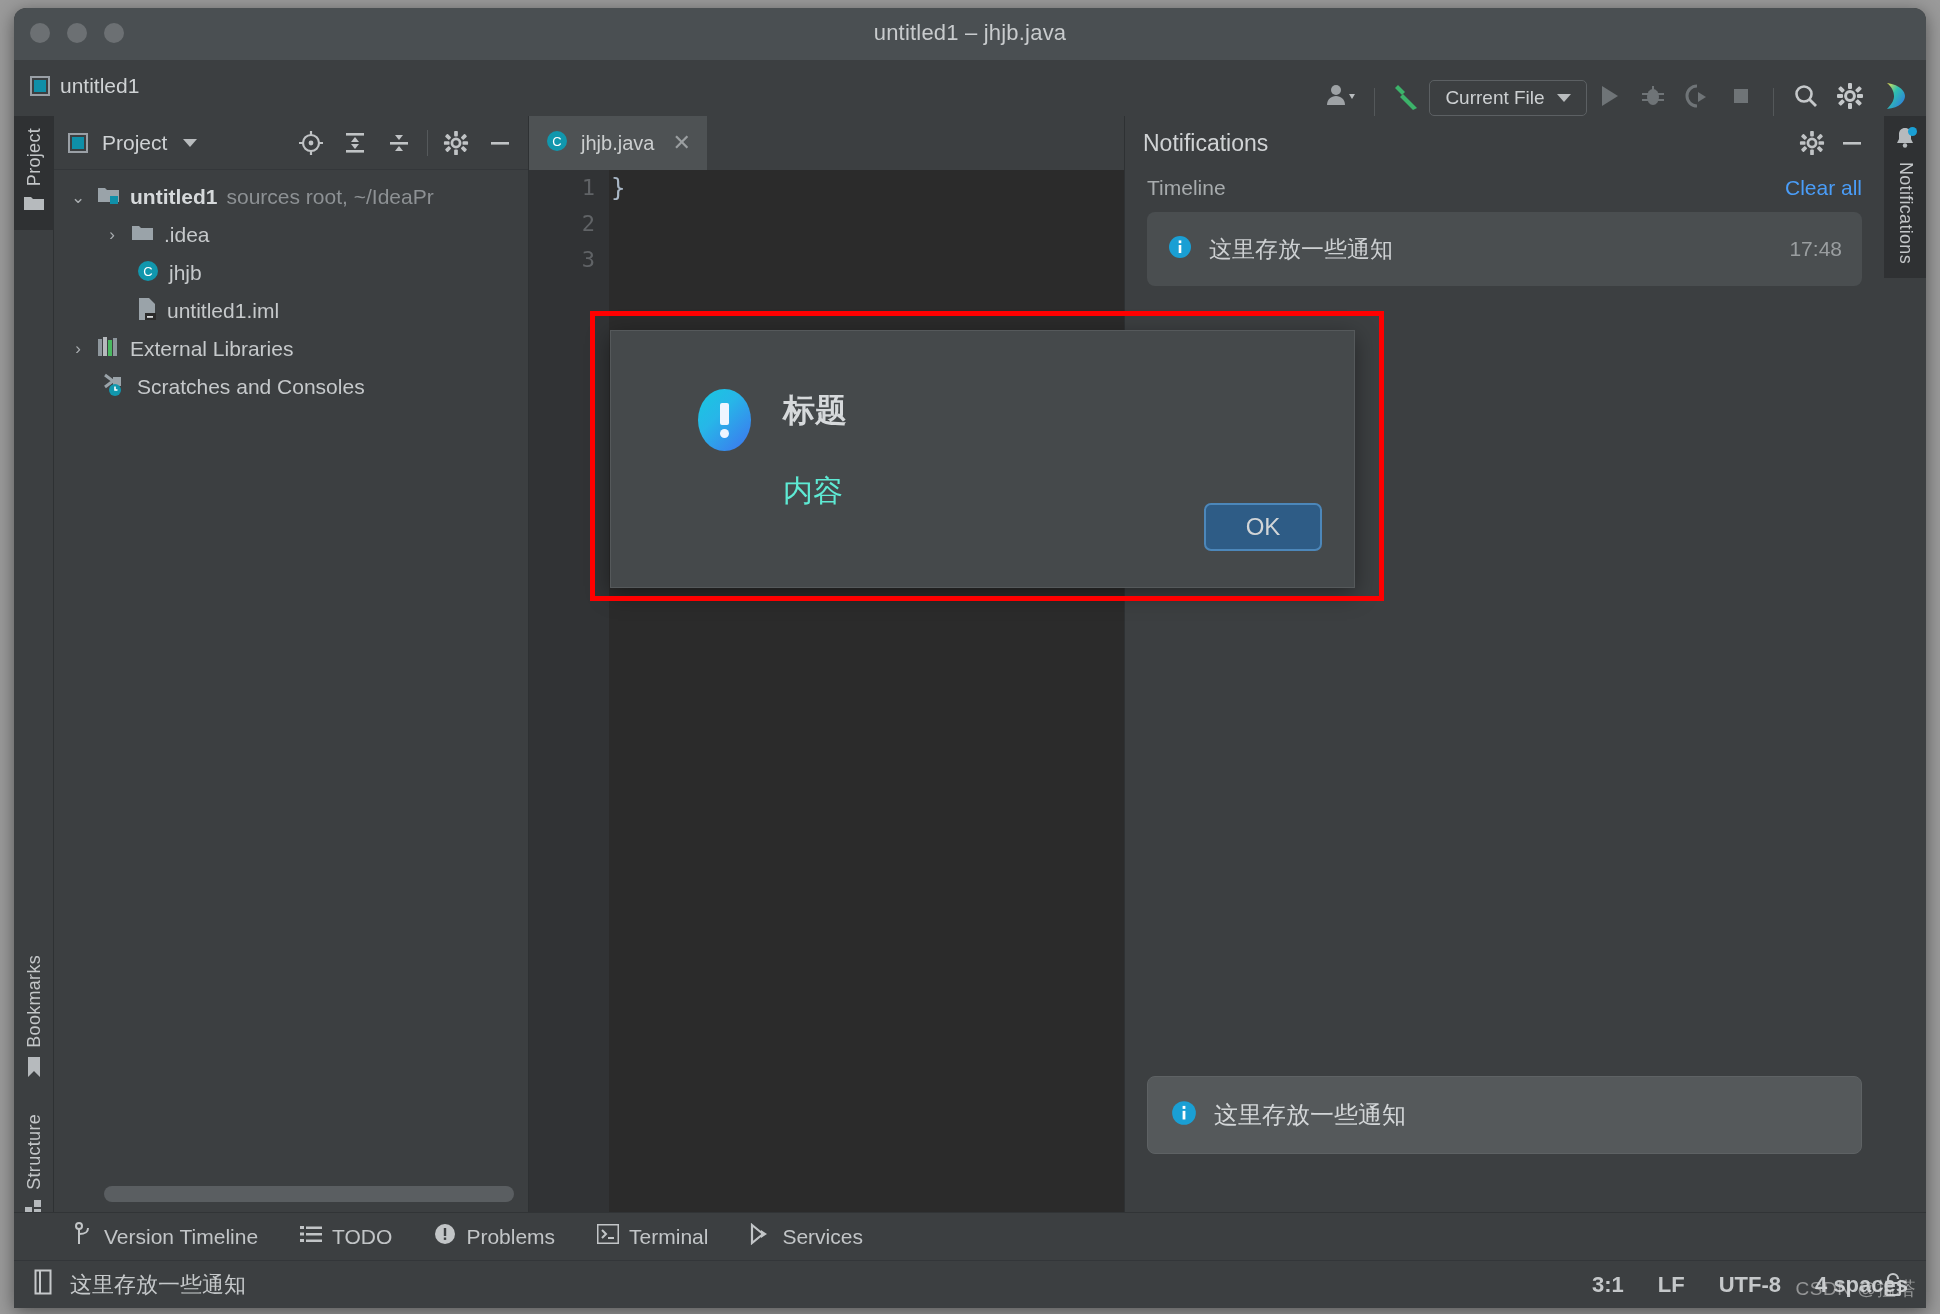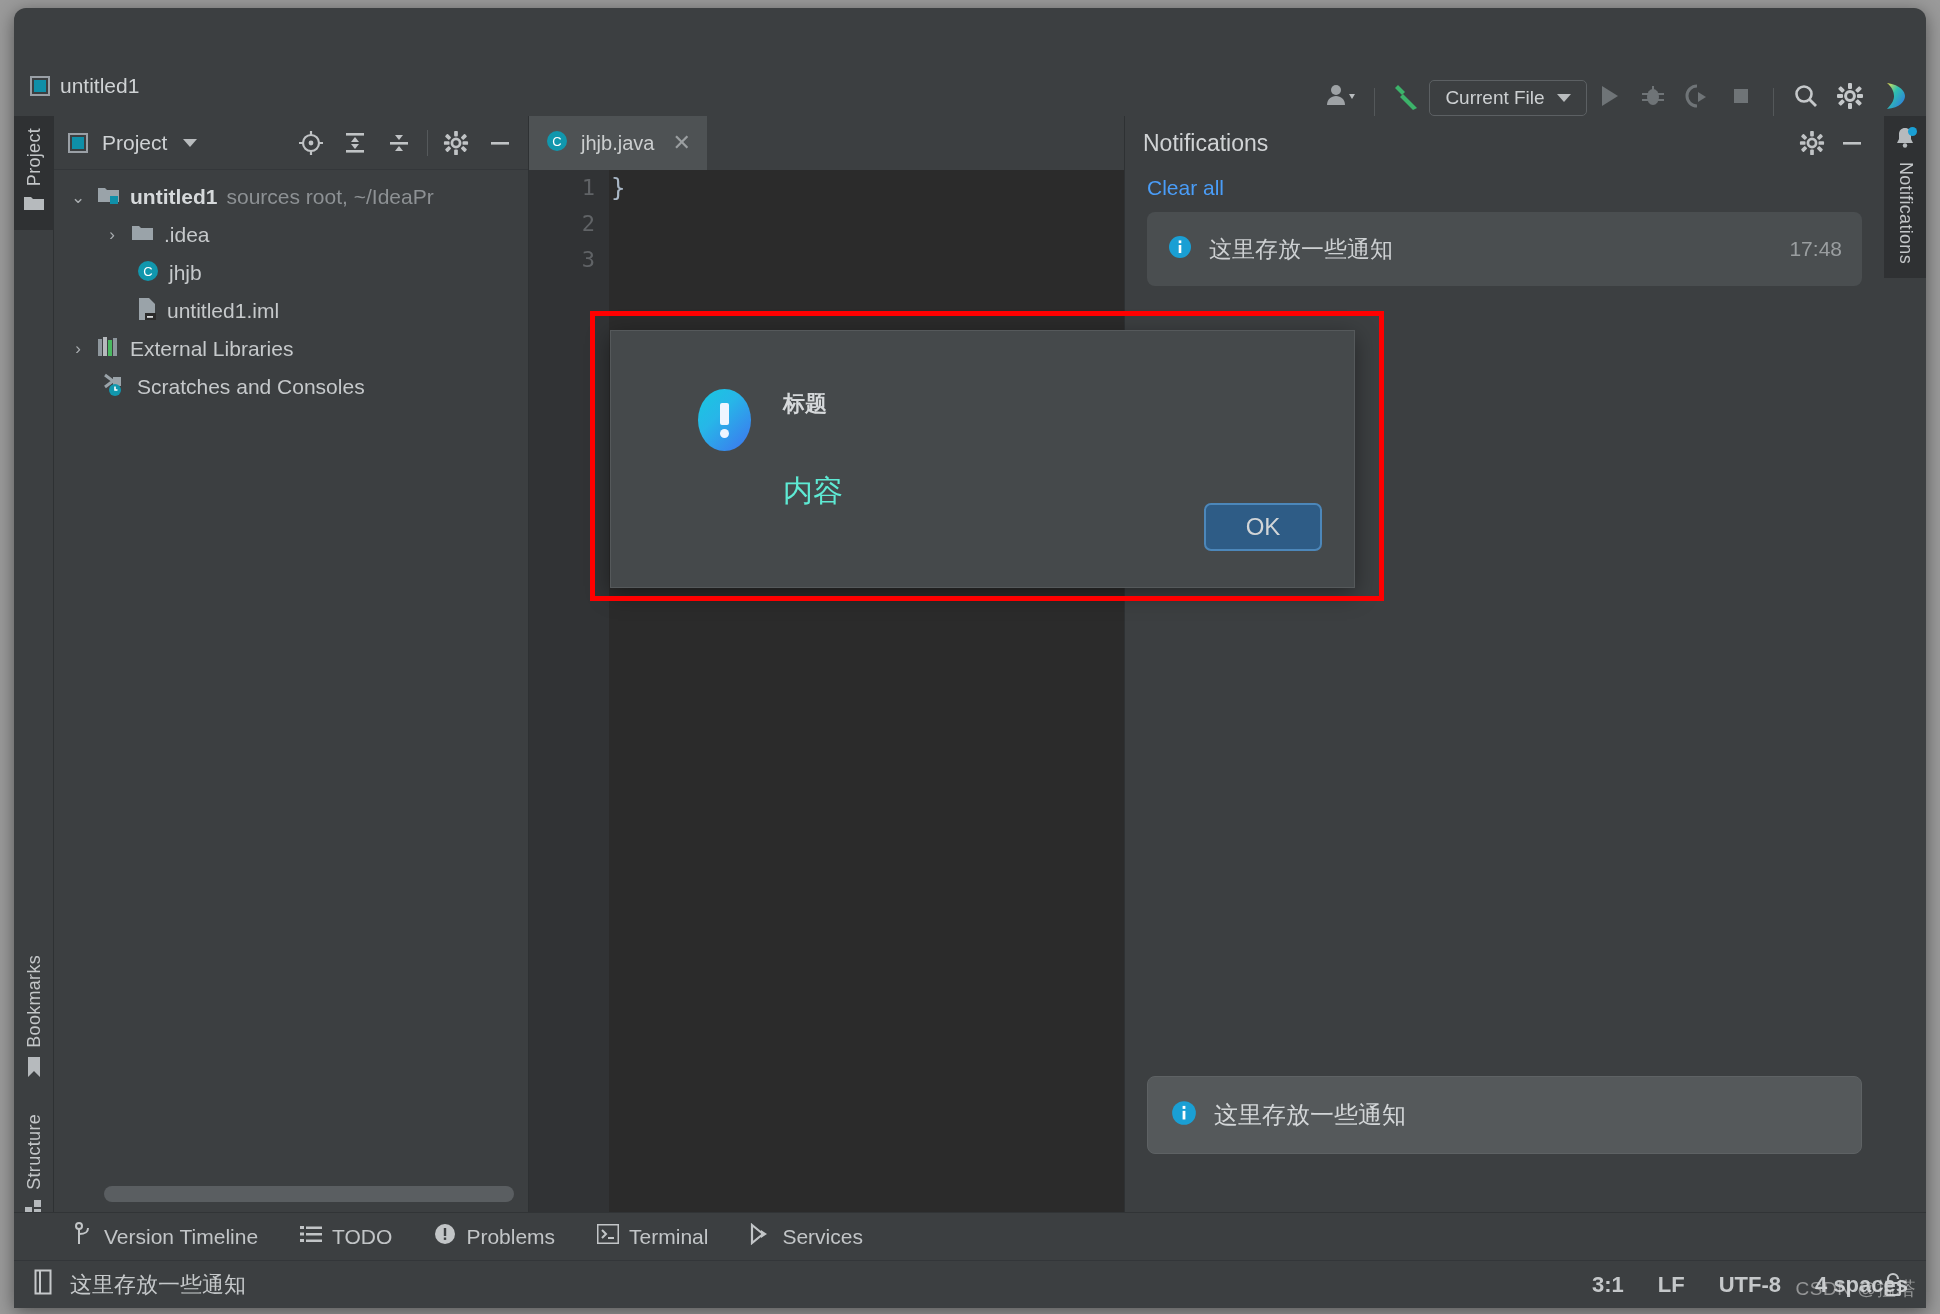--- a/index.html
+++ b/index.html
@@ -156,40 +156,48 @@
   }
   .dlg-icon {
     position:absolute; left:87px; top:58px; width:53px; height:62px; border-radius:50%;
     background:linear-gradient(135deg,#18c8e0 0%,#27b6e8 40%,#3e72f0 100%);
     display:flex; align-items:center; justify-content:center;
   }
   .dlg-icon .ex { width:9px; background:#eef5ff; border-radius:2px; }
   .dlg-icon .ex.bar { height:22px; margin-bottom:4px; }
   .dlg-icon .ex.dot { height:9px; border-radius:50%; }
   .dlg-icon .stack { display:flex; flex-direction:column; align-items:center; }
-  .dlg-title { position:absolute; left:172px; top:58px; color:#d6d9db; font-size:22px; font-weight:bold; }
+  .dlg-title { position:absolute; left:172px; top:58px; color:#d6d9db; font-size:32px; font-weight:bold; }
   .dlg-body  { position:absolute; left:172px; top:108px; color:#5eead4; font-size:30px;margin-top:32px; }
   .dlg-ok {
     position:absolute; right:32px; bottom:36px; width:118px; height:48px;
     background:#2e5c86; border:2px solid #4c87ba; border-radius:7px;
     color:#d2d5d7; font-size:24px; display:flex; align-items:center; justify-content:center;
   }
 
   
   .watermark {
     position:absolute; right:10px; bottom:6px; color:rgba(220,220,220,.55);
     font-size:19px; z-index:70; pointer-events:none; letter-spacing:.5px;
   }
   .lock { position:absolute; right:22px; bottom:4px; z-index:65; }
 </style>
 </head>
 <body>
 
 <div id="app">
 
+  <div class="titlebar">
+    <div class="lights">
+      <div class="light"></div>
+      <div class="light"></div>
+      <div class="light"></div>
+    </div>
+    <div class="win-title">untitled1 – jhjb.java</div>
+  </div>
 
   <div class="toolbar">
     <div class="proj-chip">
       <span class="proj-sq">
           <i></i>
         </span>
       <span class="proj-name">untitled1</span>
     </div>
 
     <div class="tb-right">
@@ -518,20 +526,21 @@
         </svg>
       </div>
       <div class="ph-btn">
         <svg width="26" height="26" viewBox="0 0 26 26">
             <rect x="4" y="12" width="18" height="2.6" fill="#c0c3c5"></rect>
           </svg>
       </div>
     </div>
 
     <div class="notif-sub">
+      <span class="timeline">Timeline</span>
       <span class="clear-all">Clear all</span>
     </div>
 
     <div class="ncard">
       <span>
         <svg width="26" height="26" viewBox="0 0 26 26">
             <circle cx="13" cy="13" r="11" fill="#1a9fd4"></circle>
             <rect x="11.7" y="11" width="2.6" height="8" fill="#ffffff"></rect>
             <rect x="11.7" y="6.4" width="2.6" height="2.8" fill="#ffffff"></rect>
           </svg>

